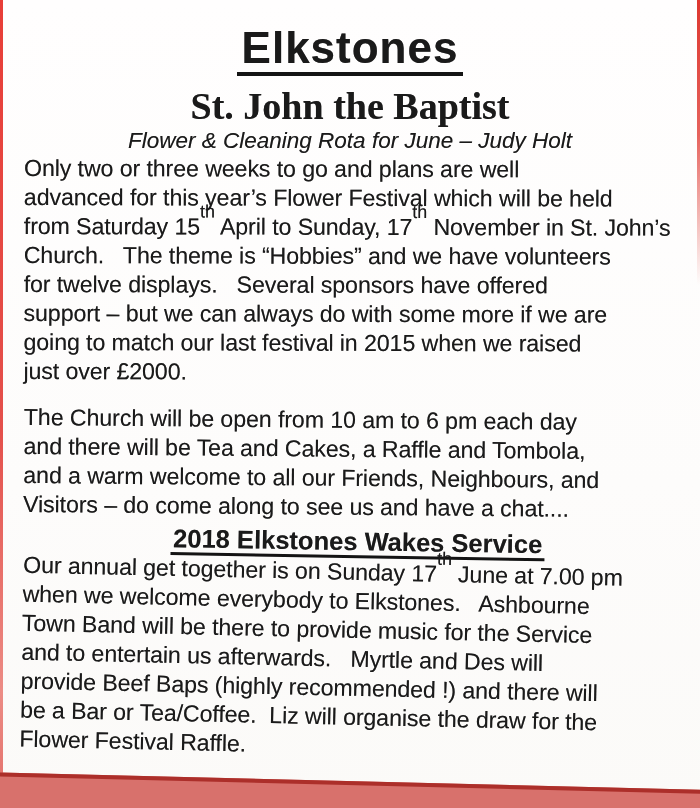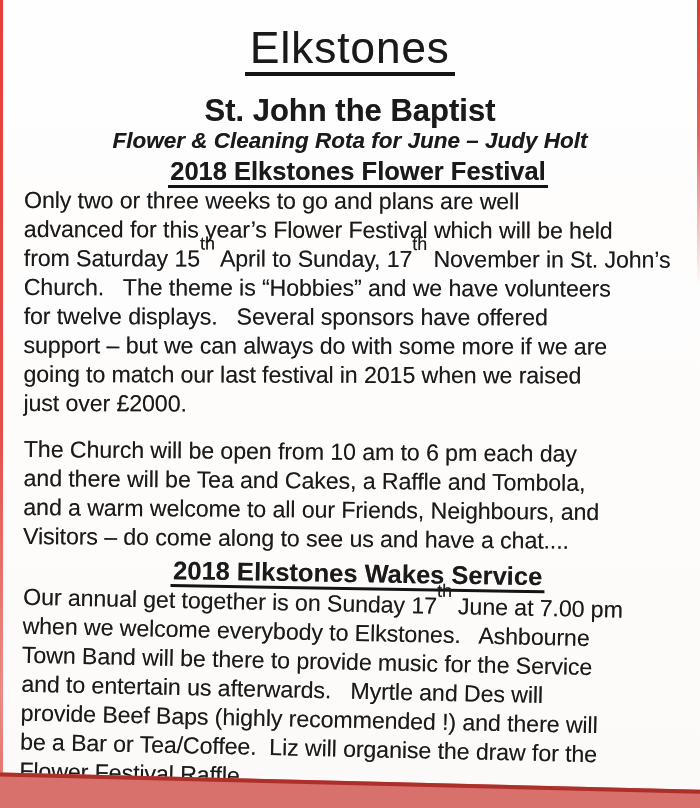--- a/index.html
+++ b/index.html
@@ -22,27 +22,27 @@
   .bottom-band {
     position:absolute; left:-24px; top:772px; width:780px; height:96px; z-index:4;
     background:#d8716c;
     border-top:4px solid #ac2f2a;
     transform:rotate(1.4deg); transform-origin:0 0;
   }
   
   .hdr { text-align:center; padding-top:26px; position:relative; z-index:1; }
   .title {
     display:inline-block;
-    font-size:44px; font-weight:normal; line-height:1; letter-spacing:1px;
+    font-size:44px; font-weight:bold; line-height:1; letter-spacing:1px;
     border-bottom:4px solid #141414; padding:0 5px 2px 5px;
     text-shadow:0 0 0.6px rgba(20,20,20,0.55);
   }
-  .subtitle { margin-top:18px; font-size:31px; font-weight:bold; line-height:1.08;
-    text-shadow:0 0 0.5px rgba(20,20,20,0.5); }
-  .rota { margin-top:1px; font-size:22.5px; font-weight:bold; font-style:italic; line-height:1.15;
+  .subtitle { margin-top:10px; font-size:38px; font-weight:bold; line-height:1.08;
+    text-shadow:0 0 0.5px rgba(20,20,20,0.5);font-family:Liberation Serif, serif; }
+  .rota { margin-top:1px; font-size:22.5px; font-weight:normal; font-style:italic; line-height:1.15;
     text-shadow:0 0 0.4px rgba(20,20,20,0.45); }
   
   #sections { padding:0 8px 0 24px; position:relative; z-index:1; }
   .sec-h { text-align:center; font-size:25.5px; font-weight:bold; line-height:1.12; margin-top:3px;
     text-shadow:0 0 0.5px rgba(20,20,20,0.5); }
   .sec-h .u2 { border-bottom:3px solid #141414; padding:0 2px 0 2px; }
   .line {
     white-space:pre; font-size:23.2px; line-height:29px; letter-spacing:-0.1px;
     text-shadow:0 0 0.5px rgba(25,25,25,0.5);
   }
@@ -61,21 +61,20 @@
 <div class="edge-right"></div>
 
 <header class="hdr">
   <h1><span class="title">Elkstones</span></h1>
   <h2 class="subtitle">St. John the Baptist</h2>
   <div class="rota">Flower &amp; Cleaning Rota for June – Judy Holt</div>
 </header>
 
 <main id="sections">
     <section class="sec sec-0">
-      <h3 class="sec-h"><span class="u2">2018 Elkstones Flower Festival</span></h3>
       <div class="para s0p0">
         <div class="line"><span>Only two or three weeks to go and plans are well</span></div>
         <div class="line"><span>advanced for this year’s Flower Festival which will be held</span></div>
         <div class="line"><span>from Saturday 15</span><sup>th</sup><span> April to Sunday, 17</span><sup>th</sup><span> November in St. John’s</span></div>
         <div class="line"><span>Church.   The theme is “Hobbies” and we have volunteers</span></div>
         <div class="line"><span>for twelve displays.   Several sponsors have offered</span></div>
         <div class="line"><span>support – but we can always do with some more if we are</span></div>
         <div class="line"><span>going to match our last festival in 2015 when we raised</span></div>
         <div class="line"><span>just over £2000.</span></div>
       </div>

